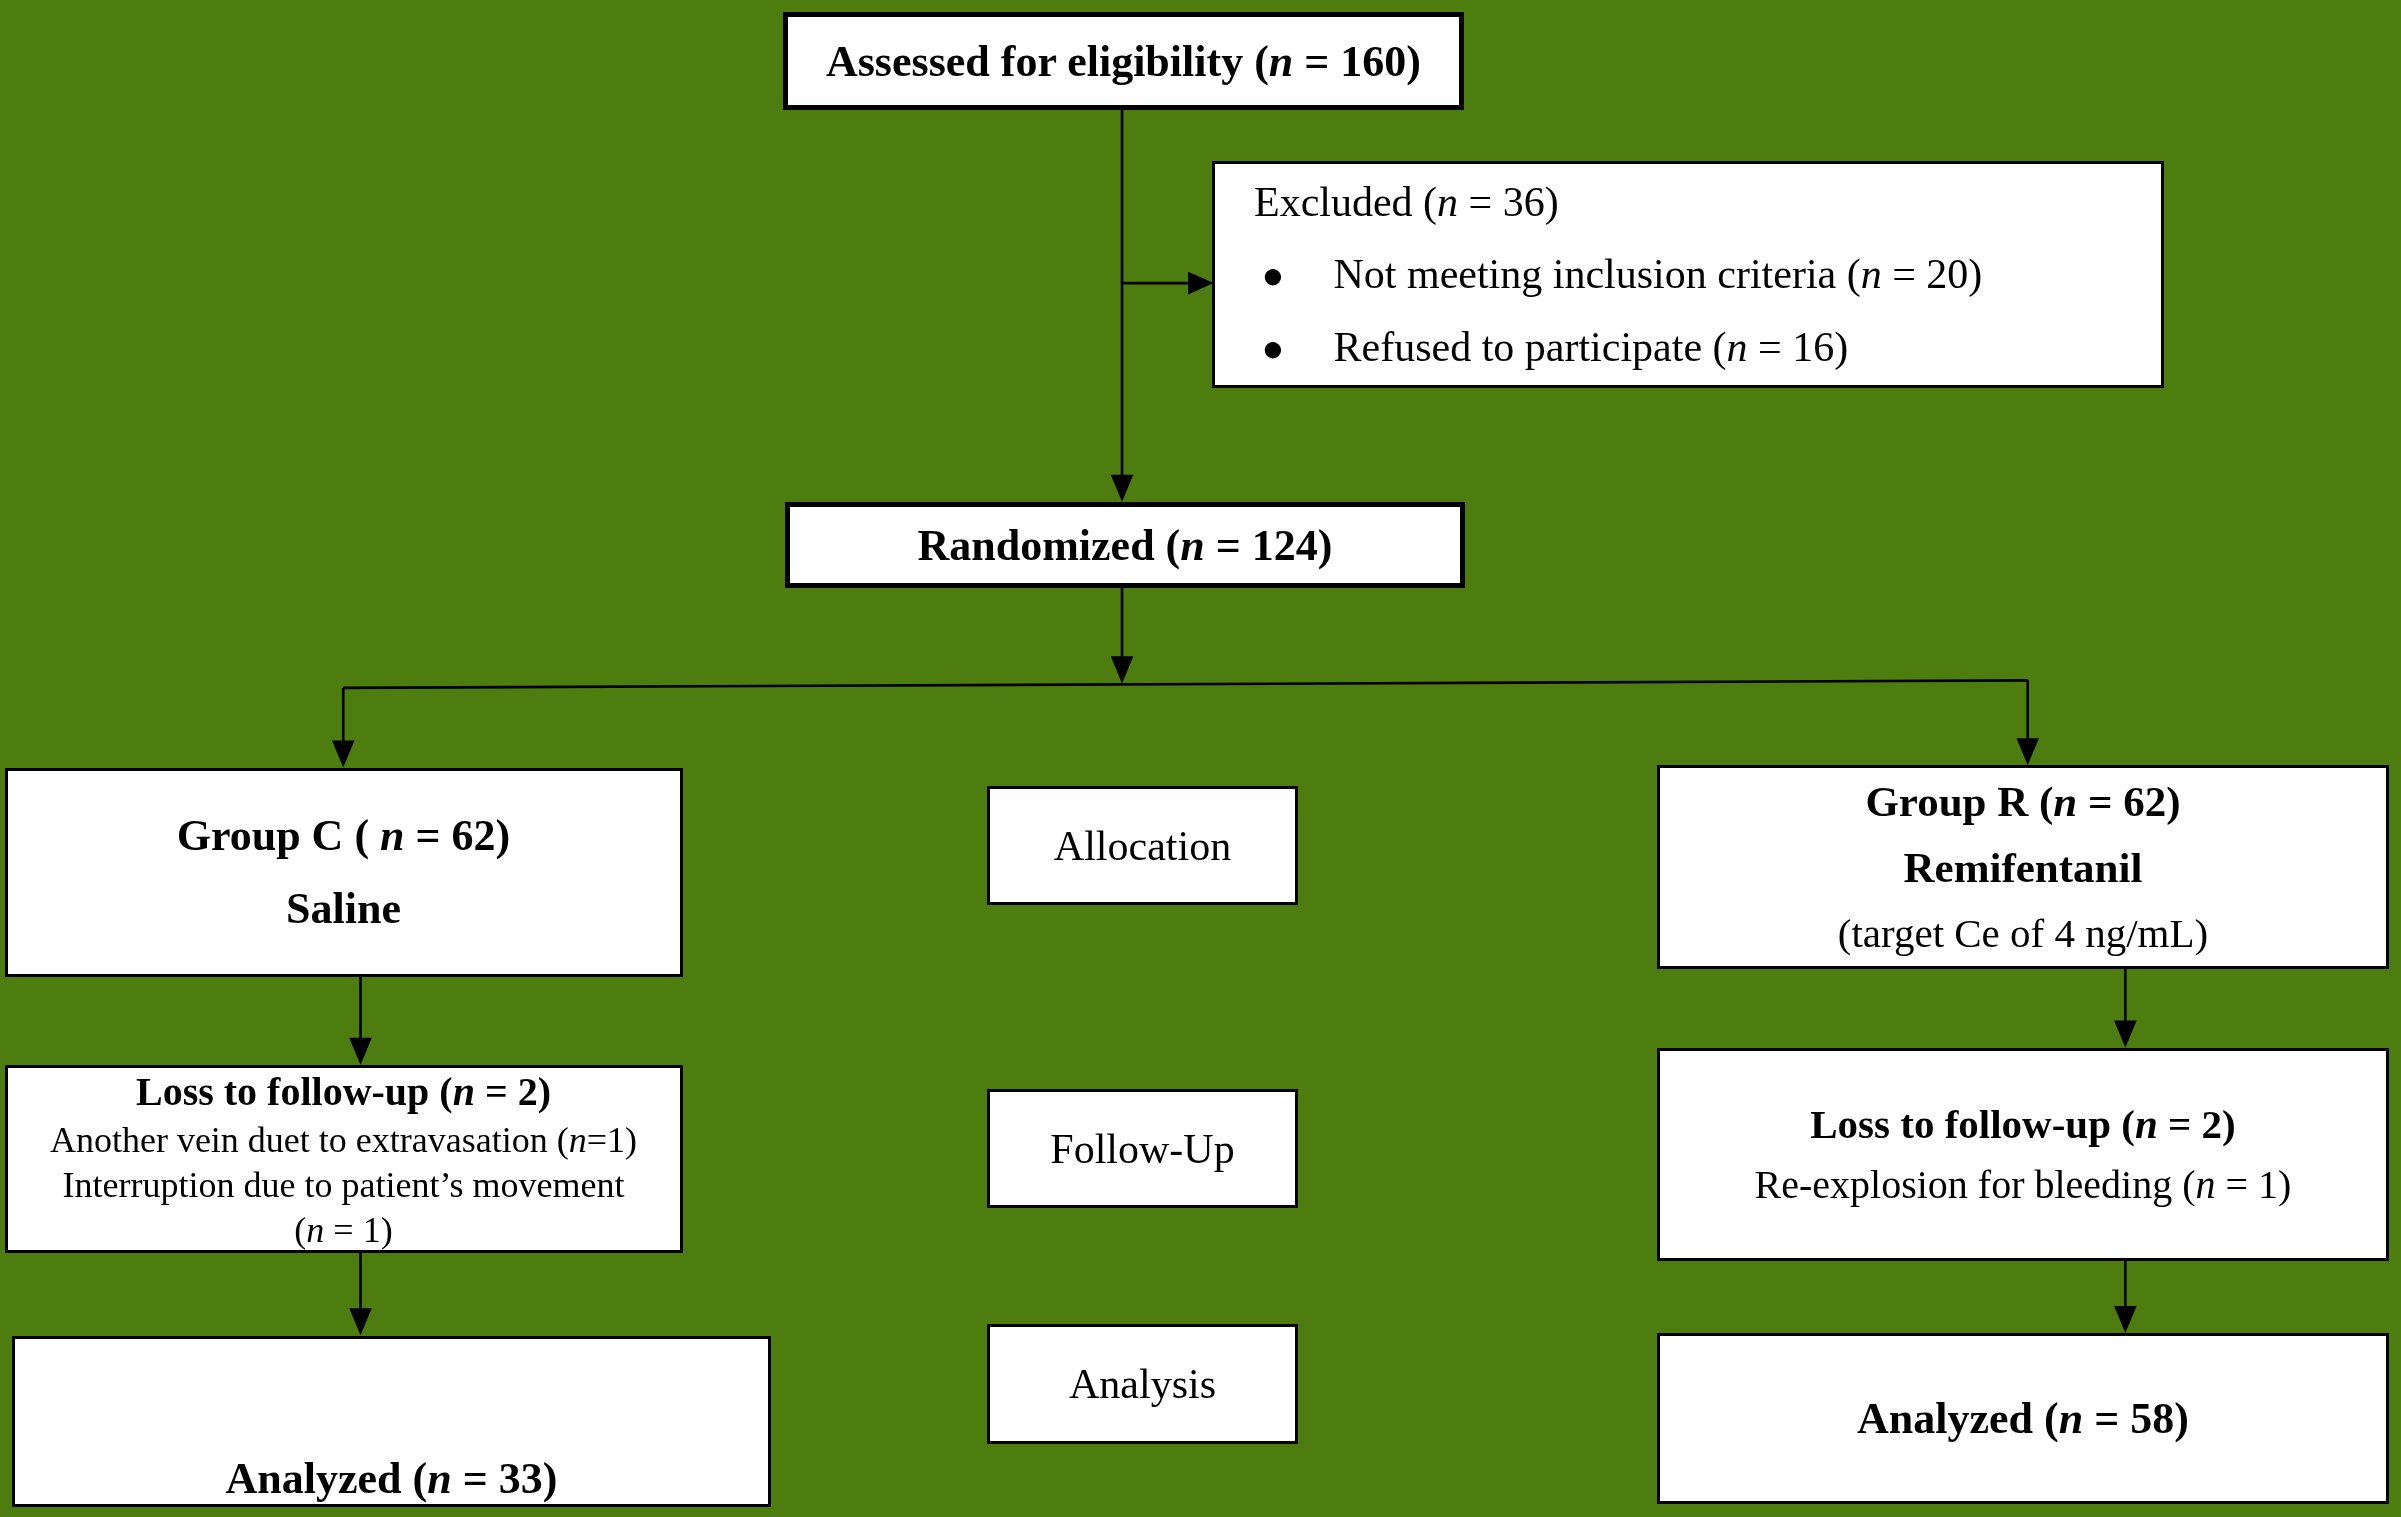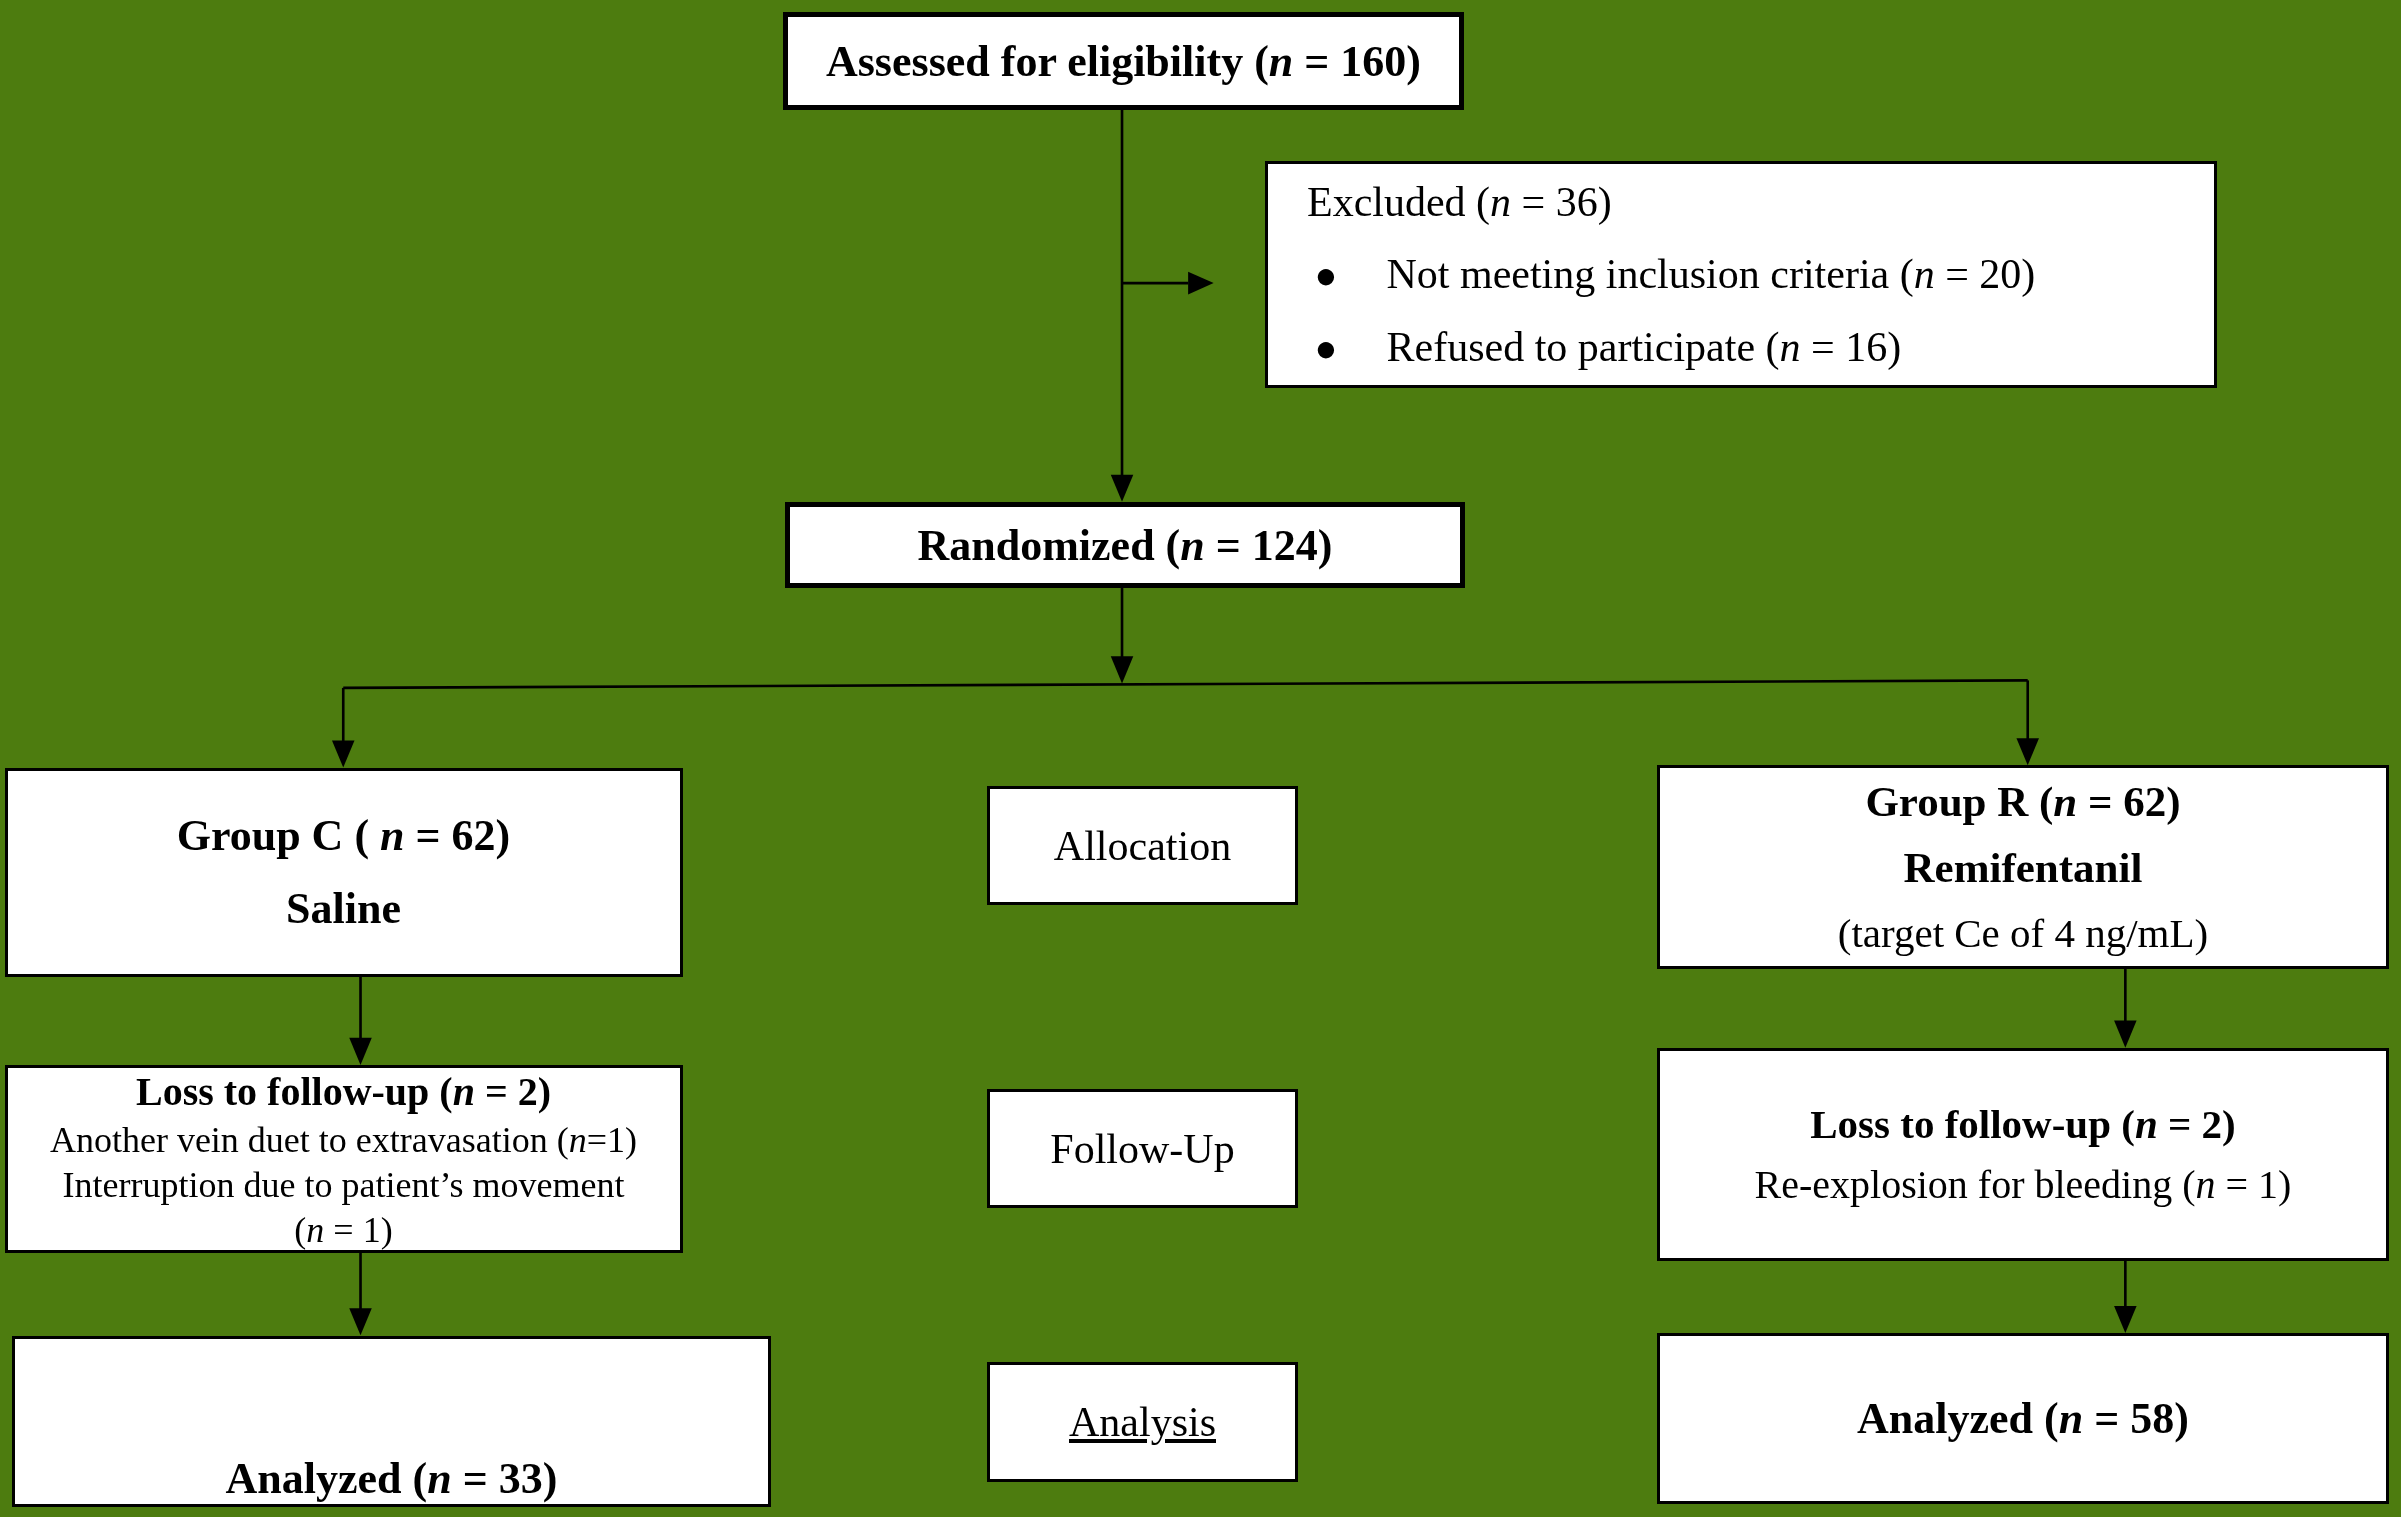--- a/index.html
+++ b/index.html
@@ -19,33 +19,33 @@
     display:flex;flex-direction:column;justify-content:center;
     text-align:center;
   }
   .box.thick{border-width:5.3px;}
   .box.thin{border-width:3px;}
   .line{white-space:nowrap;}
   .b{font-weight:bold;}
   .n{font-style:italic;}
   
   #assessed   {left:783px;top:12px;  width:681px; height:98px; font-size:44px;font-weight:bold;}
-  #excluded   {left:1265px;top:161px; width:952px;height:227px; font-size:42px;text-align:left;padding-left:39px;line-height:1.72;font-family:Liberation Serif, serif;}
+  #excluded   {left:1212px;top:161px; width:952px;height:227px; font-size:42px;text-align:left;padding-left:39px;line-height:1.72;font-family:Liberation Serif, serif;}
   #randomized {left:785px;top:502px; width:680px; height:86px; font-size:44px;font-weight:bold;}
   #group-c    {left:4.5px;   top:768px;width:678px; height:209px; font-size:44px;font-weight:bold;line-height:1.65;}
   #allocation {left:987px;top:786px;width:311px; height:119px; font-size:42px;}
   #group-r    {left:1657px;top:765px;width:732px; height:204px; font-size:43px;line-height:1.55;}
   #group-r .sub{font-size:41px;font-weight:normal;}
   #loss-left  {left:4.5px;   top:1065px;width:678px; height:188px; font-size:40px;line-height:1.26;padding-top:3px;}
   #loss-left .sub{font-size:36px;}
   #follow-up  {left:987px;top:1089px;width:311px; height:119px; font-size:42px;}
   #loss-right {left:1657px;top:1048px;width:732px; height:213px; font-size:41px;line-height:1.5;}
   #loss-right .sub{font-size:40px;}
   #analyzed-left {left:12px;  top:1336px;width:759px;height:171px;font-size:44px;font-weight:bold;justify-content:flex-end;}
-  #analysis      {left:987px;top:1362px;width:311px;height:120px;font-size:42px;text-decoration:underline;}
+  #analysis      {left:987px;top:1324px;width:311px;height:120px;font-size:42px;}
   #analyzed-right{left:1657px;top:1333px;width:732px;height:171px;font-size:44px;font-weight:bold;}
   .bullet-row{display:flex;align-items:baseline;}
   .bullet{width:72px;flex:0 0 72px;text-align:left;padding-left:7.5px;font-size:38px;}
 </style>
 </head>
 <body>
 
 <div class="canvas">
 
   <svg class="connectors" viewBox="0 0 3197 2020" xmlns="http://www.w3.org/2000/svg">

